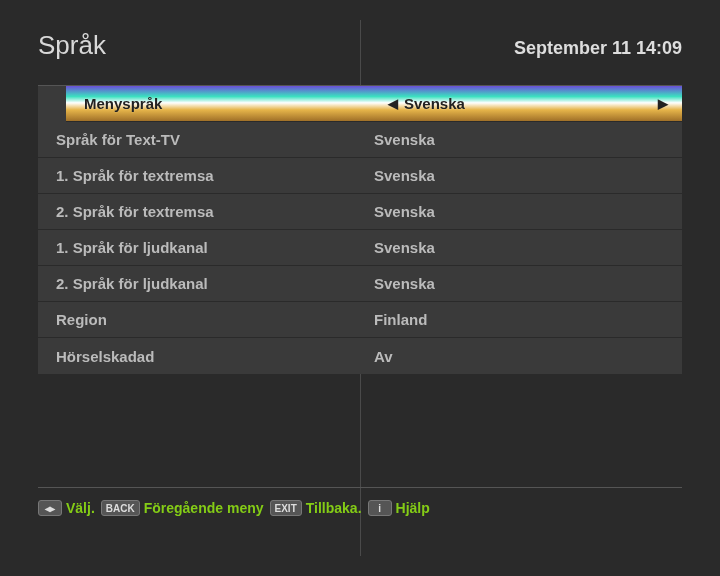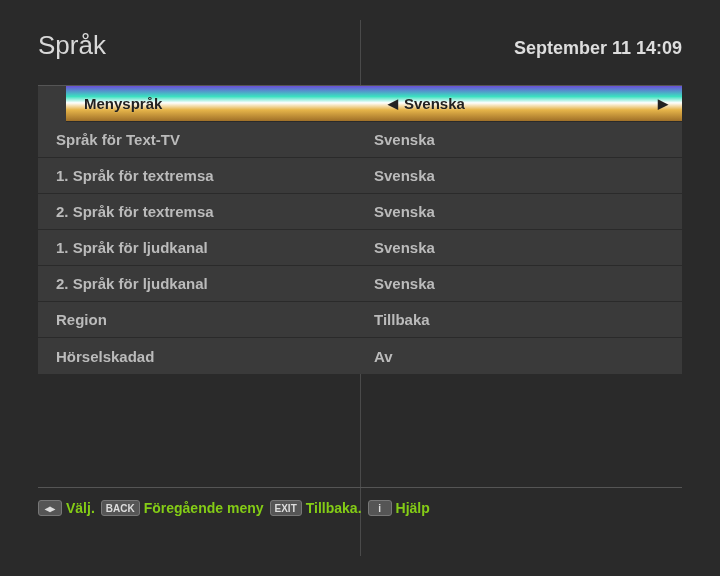--- a/index.html
+++ b/index.html
@@ -199,21 +199,21 @@
       </div>
       <div class="row">
         <div class="cell-label">2. Språk för ljudkanal</div>
         <div class="cell-value-wrap">
           <span class="cell-value">Svenska</span>
         </div>
       </div>
       <div class="row">
         <div class="cell-label">Region</div>
         <div class="cell-value-wrap">
-          <span class="cell-value">Tillbaka</span>
+          <span class="cell-value">Finland</span>
         </div>
       </div>
       <div class="row">
         <div class="cell-label">Hörselskadad</div>
         <div class="cell-value-wrap">
           <span class="cell-value">Av</span>
         </div>
       </div>
     </div>
 

